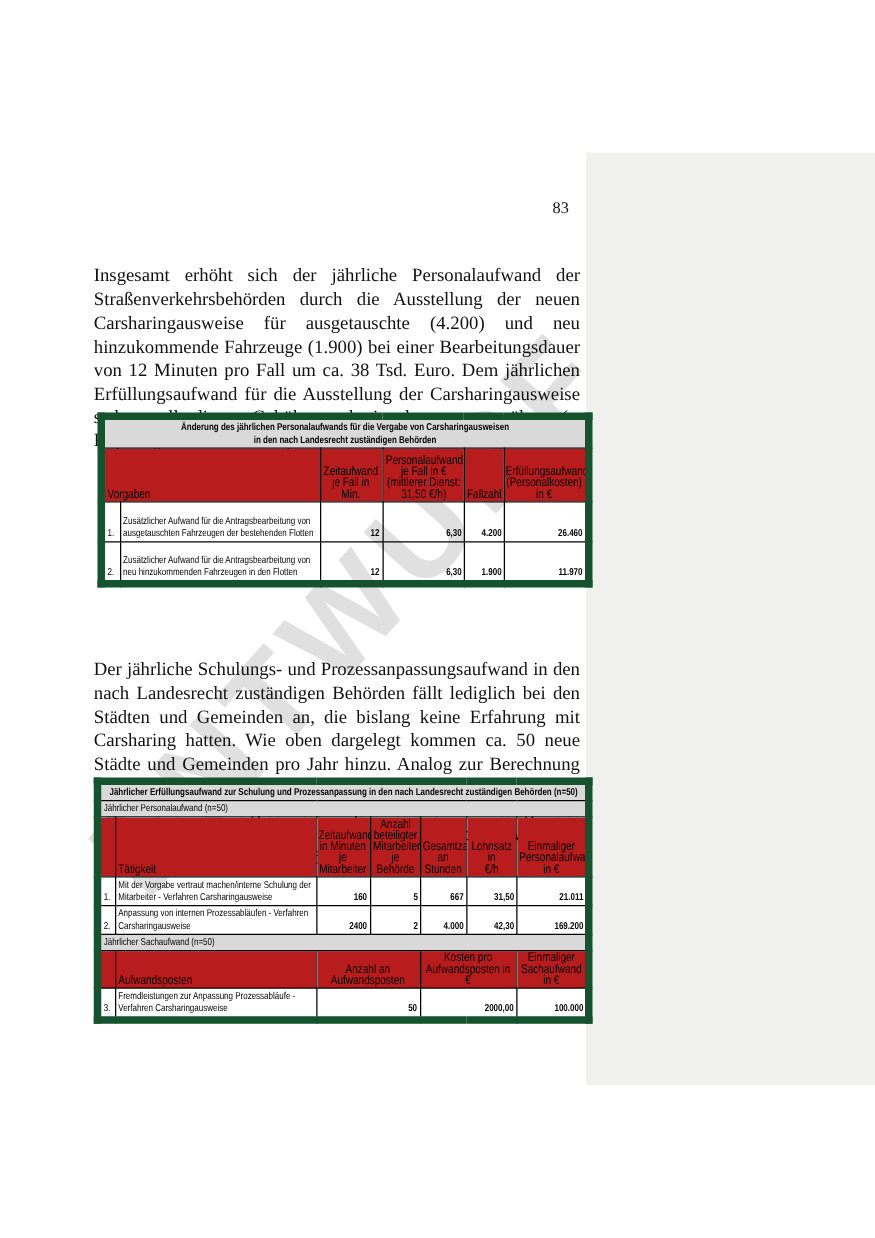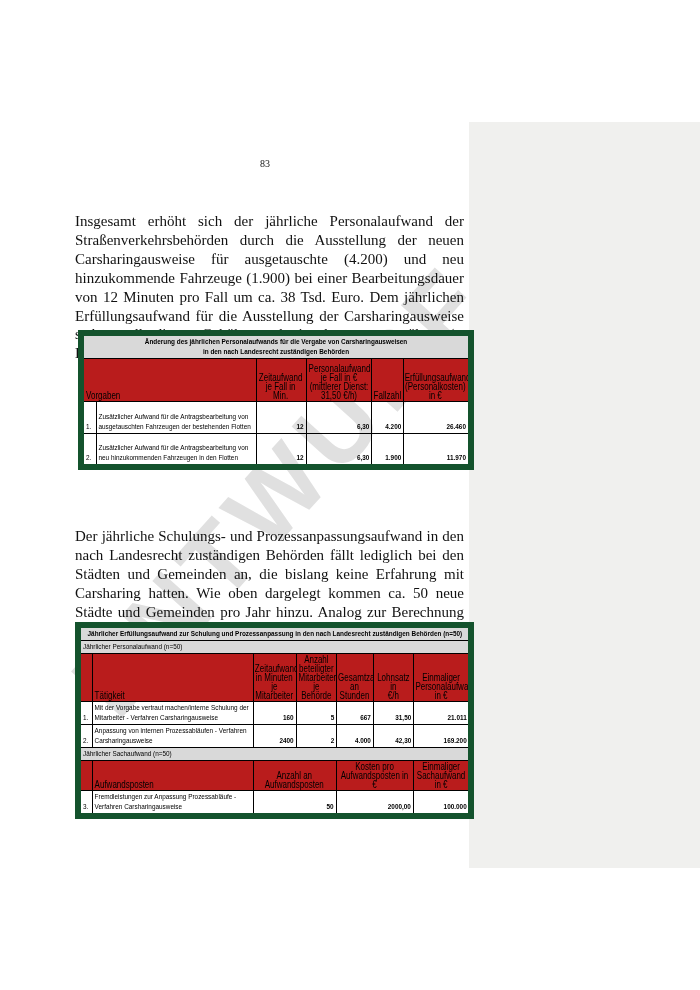--- a/index.html
+++ b/index.html
@@ -17,21 +17,21 @@
     display:flex; align-items:center; justify-content:center;
     transform:rotate(-48deg); z-index:0; pointer-events:none;
   }
   .watermark-text {
     font-family:"Liberation Sans", sans-serif; font-weight:bold;
     font-size:100px; letter-spacing:9px; color:#d6d6d6; opacity:.75;
     white-space:nowrap;
   }
   .page-number {
     position:absolute; left:75px; top:158px; width:380px;
-    text-align:center; font-size:10px; z-index:1;
+    text-align:right; font-size:13px; z-index:1;
   }
   .para {
     position:absolute; left:75px; width:389px;
     font-size:15px; line-height:18.9px; text-align:justify; z-index:1;
   }
   .p1 { top:197px; }
   .p2 { top:512px; }
 
   table.doc-table {
     position:absolute; border-collapse:collapse; table-layout:fixed;

